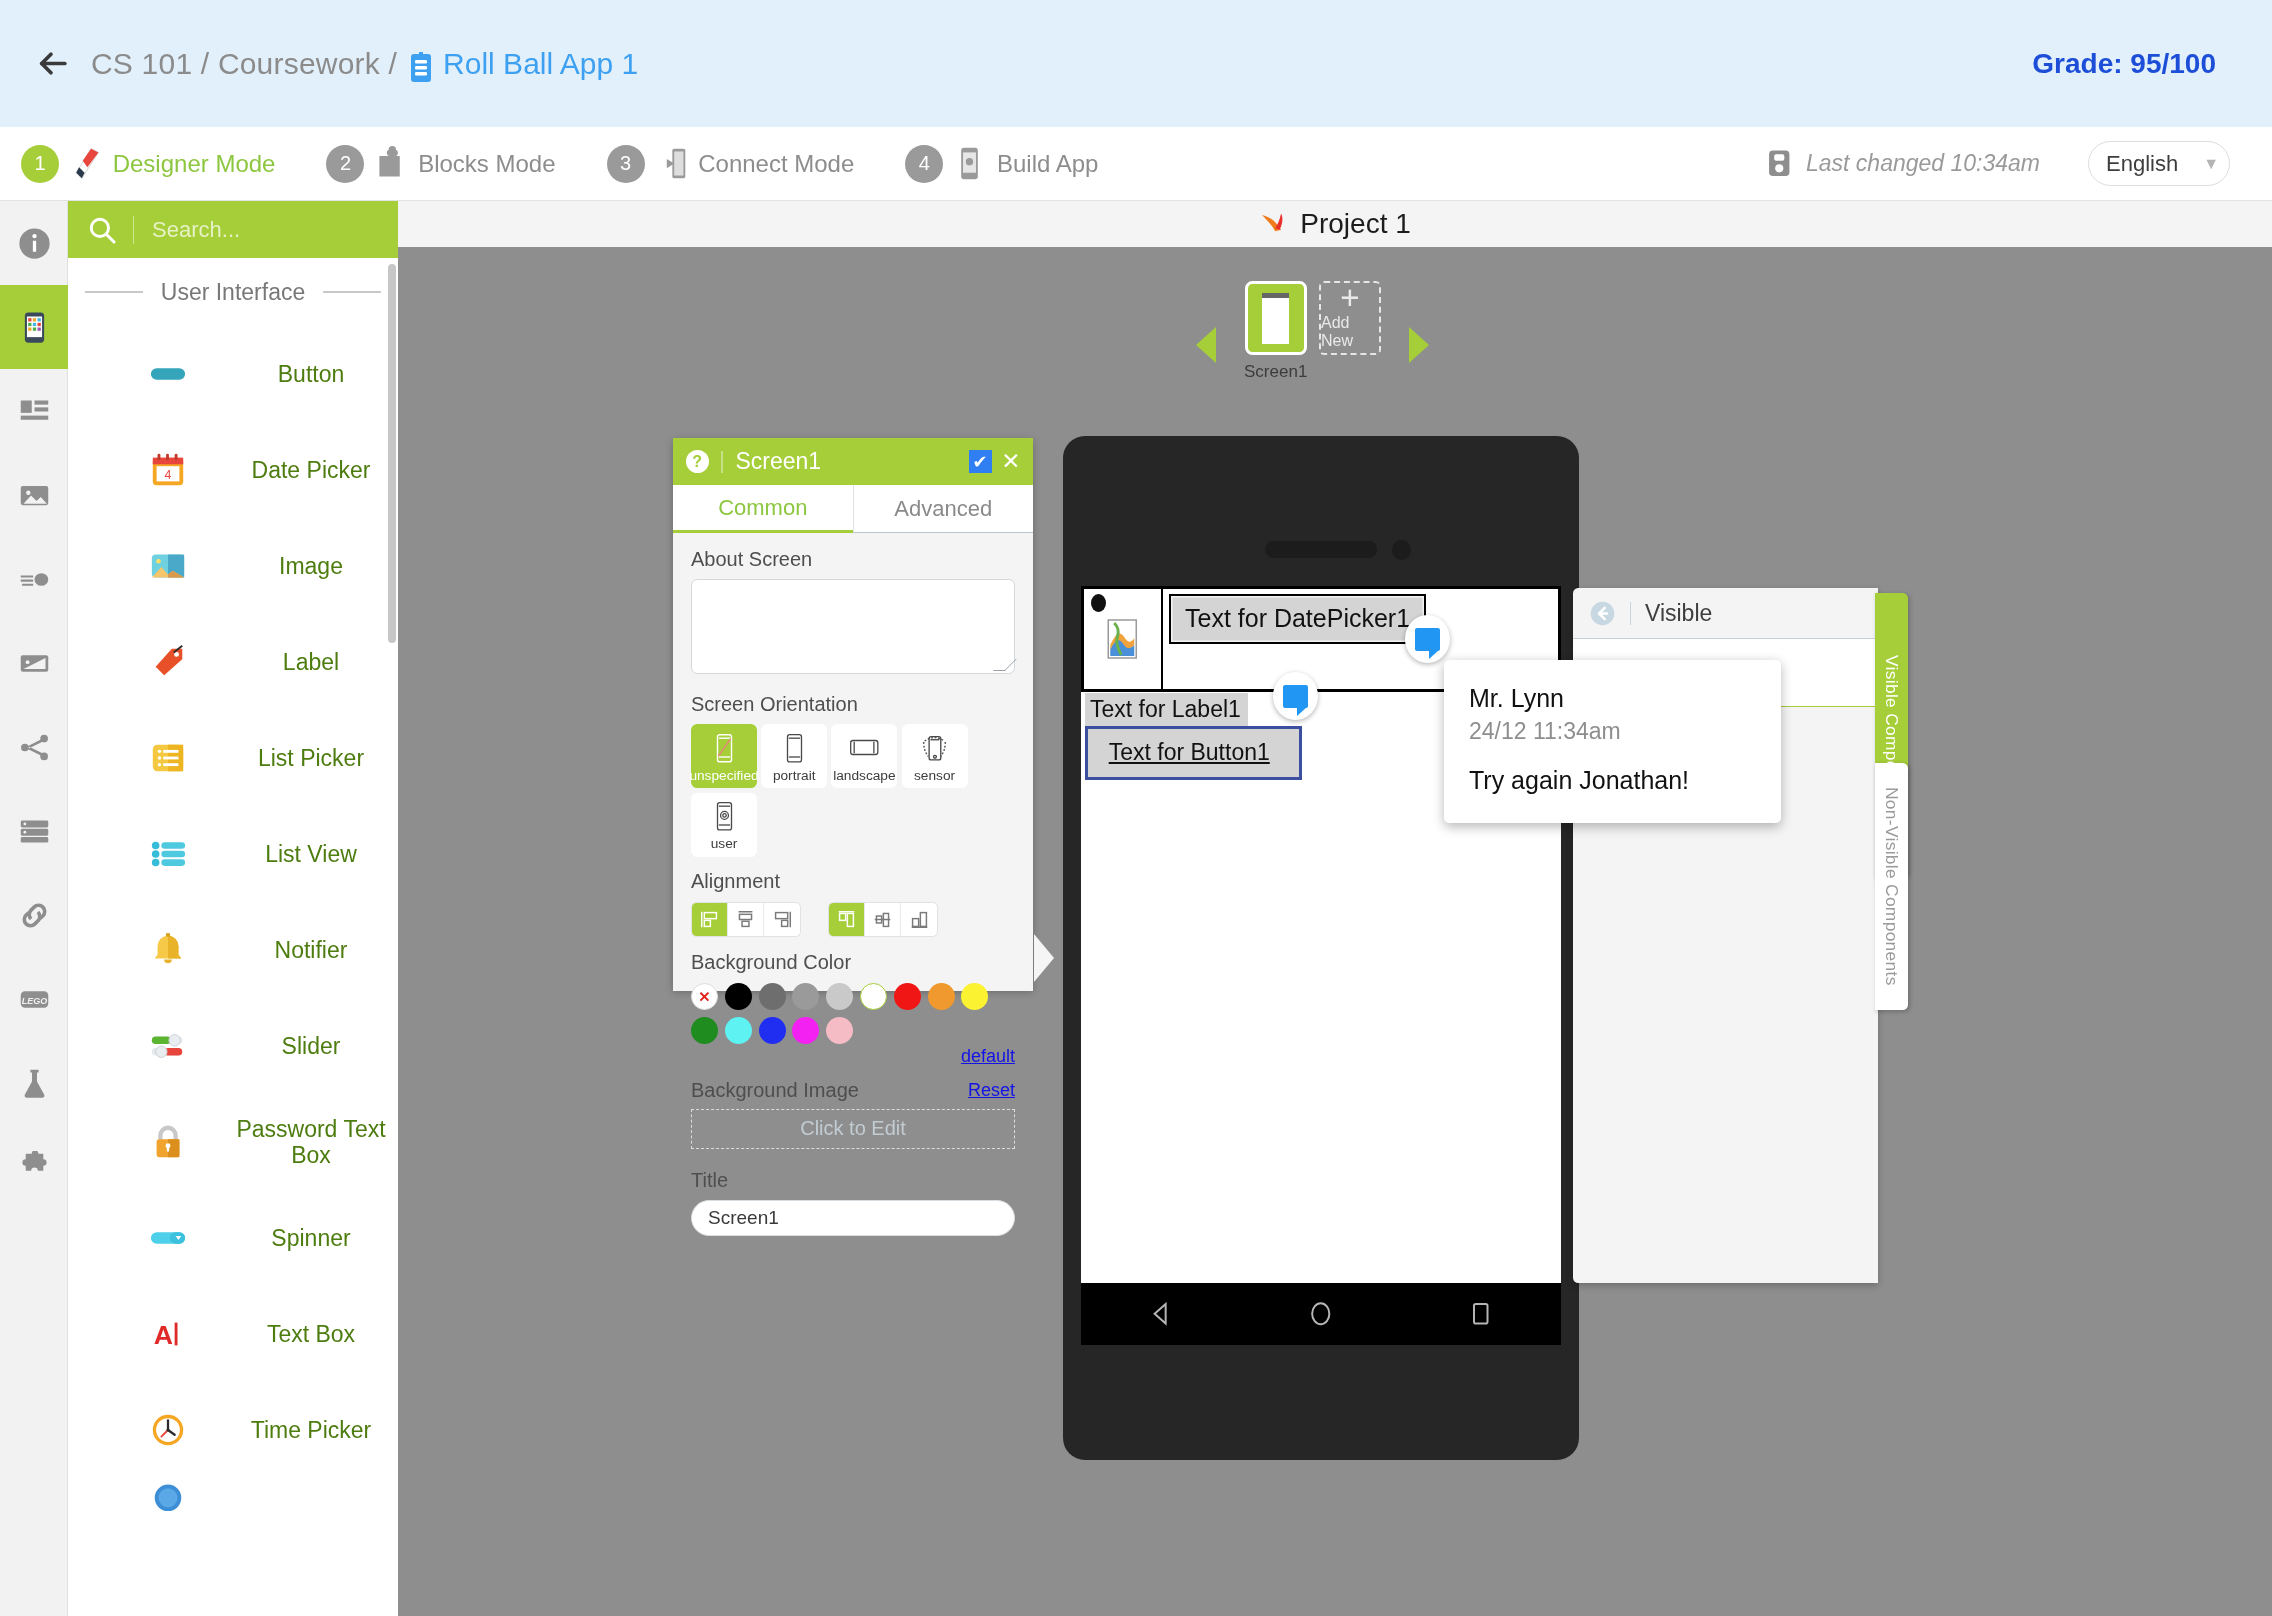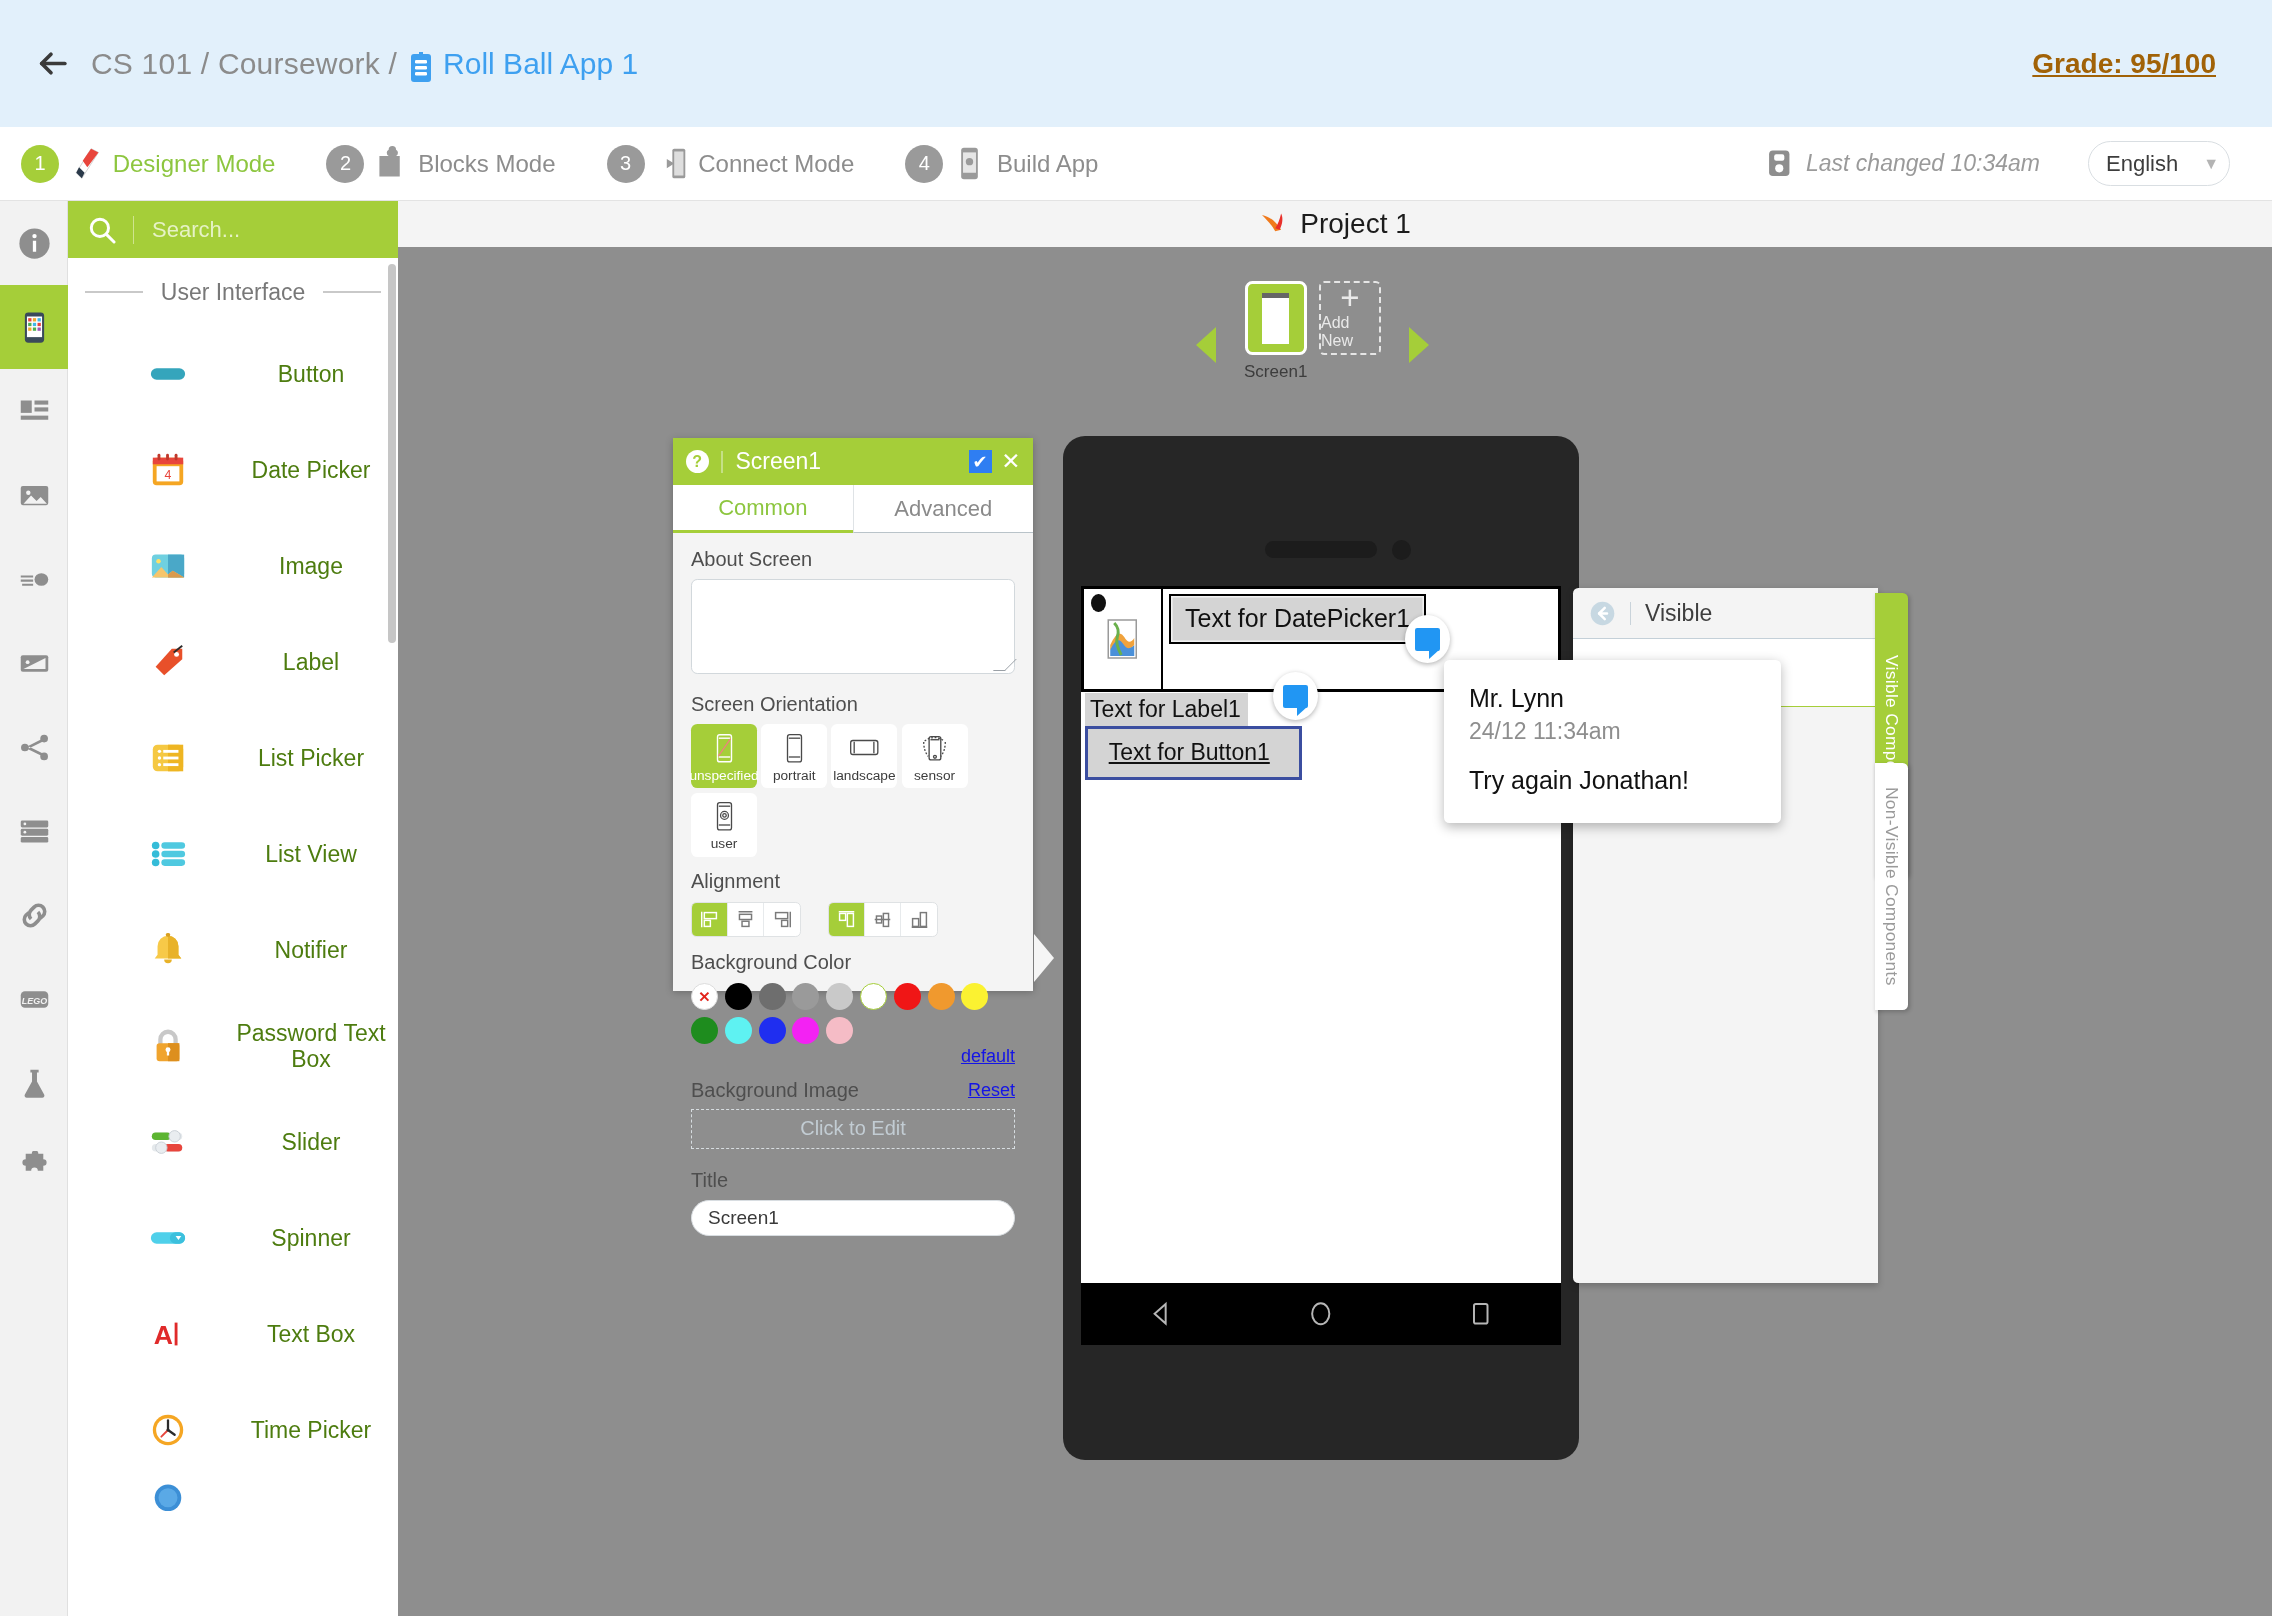--- a/index.html
+++ b/index.html
@@ -17,21 +17,21 @@
     display:flex; align-items:center; padding:0 32px;
   }
   .back-arrow{
     width:41px; height:41px; flex:0 0 auto; margin-right:18px;
     display:flex; align-items:center; justify-content:center;
   }
   .back-arrow svg{ width:37px; height:37px; }
   .crumb-plain{ font-size:30px; color:#8b8b8b; letter-spacing:0.2px; }
   .doc-icon{ width:24px; height:34px; margin:0 10.5px 0 11.6px; display:inline-block; position:relative; top:3.2px;}
   .crumb-active{ font-size:30px; color:#3ea0f0; }
-  .grade{ margin-left:auto; font-size:28px; color:#a16207; font-weight:bold; padding-right:25px;text-decoration:underline; }
+  .grade{ margin-left:auto; font-size:28px; color:#1d4ed8; font-weight:bold; padding-right:25px; }
 
   
   .modebar{
     position:absolute; left:0; top:127px; width:2273px; height:74px;
     background:#ffffff; border-bottom:0.5px solid #e3e3e3;
     display:flex; align-items:center; padding:0 21px;
   }
   .mode{ display:flex; align-items:center; margin-right:51px; }
   .mode-num{
     width:38px;height:38px;border-radius:50%;
@@ -611,42 +611,42 @@
           <rect x="17.6" y="2" width="4.8" height="4" rx="2" fill="#d9a020"></rect>
           <path d="M16 30 a4 4 0 0 0 8 0z" fill="#e8b229"></path>
         </svg>
       </span>
       <span class="nm">Notifier</span>
     </div>
 
     <div class="pitem">
       <span class="ic">
         <svg viewBox="0 0 40 40" width="38" height="38">
-          <path d="M12 18 v-5 a8 8 0 0 1 16 0 v5" fill="none" stroke="#c8c8c8" stroke-width="4.5"></path>
-          <rect x="8" y="17" width="24" height="19" rx="3" fill="#f0a42e"></rect>
-          <rect x="20" y="17" width="12" height="19" fill="#dd8f1e"></rect>
-          <circle cx="20" cy="24" r="2.6" fill="#fff"></circle>
-            <rect x="18.8" y="24" width="2.4" height="6" fill="#fff"></rect>
-        </svg>
-      </span>
-      <span class="nm">Password Text Box</span>
-    </div>
-
-    <div class="pitem">
-      <span class="ic">
-        <svg viewBox="0 0 40 40" width="38" height="38">
           <rect x="3" y="10" width="32" height="8" rx="4" fill="#e5e9ec"></rect>
           <rect x="3" y="10" width="20" height="8" rx="4" fill="#5cb531"></rect>
           <circle cx="27" cy="14" r="6" fill="#e9edf0" stroke="#c9d0d6" stroke-width="1"></circle>
           <rect x="3" y="22" width="32" height="8" rx="4" fill="#e5e9ec"></rect>
           <rect x="16" y="22" width="19" height="8" rx="4" fill="#e8453c"></rect>
           <circle cx="13" cy="26" r="6" fill="#e9edf0" stroke="#c9d0d6" stroke-width="1"></circle>
         </svg>
       </span>
       <span class="nm">Slider</span>
+    </div>
+
+    <div class="pitem">
+      <span class="ic">
+        <svg viewBox="0 0 40 40" width="38" height="38">
+          <path d="M12 18 v-5 a8 8 0 0 1 16 0 v5" fill="none" stroke="#c8c8c8" stroke-width="4.5"></path>
+          <rect x="8" y="17" width="24" height="19" rx="3" fill="#f0a42e"></rect>
+          <rect x="20" y="17" width="12" height="19" fill="#dd8f1e"></rect>
+          <circle cx="20" cy="24" r="2.6" fill="#fff"></circle>
+            <rect x="18.8" y="24" width="2.4" height="6" fill="#fff"></rect>
+        </svg>
+      </span>
+      <span class="nm">Password Text Box</span>
     </div>
 
     <div class="pitem">
       <span class="ic">
         <svg viewBox="0 0 40 40" width="38" height="38">
           <rect x="2" y="14" width="36" height="12" rx="6" fill="#4fd0ea"></rect>
           <rect x="22" y="14" width="16" height="12" rx="6" fill="#3cc0dd"></rect>
           <path d="M28 18 l6 0 l-3 4.2 z" fill="#fff"></path>
         </svg>
       </span>

